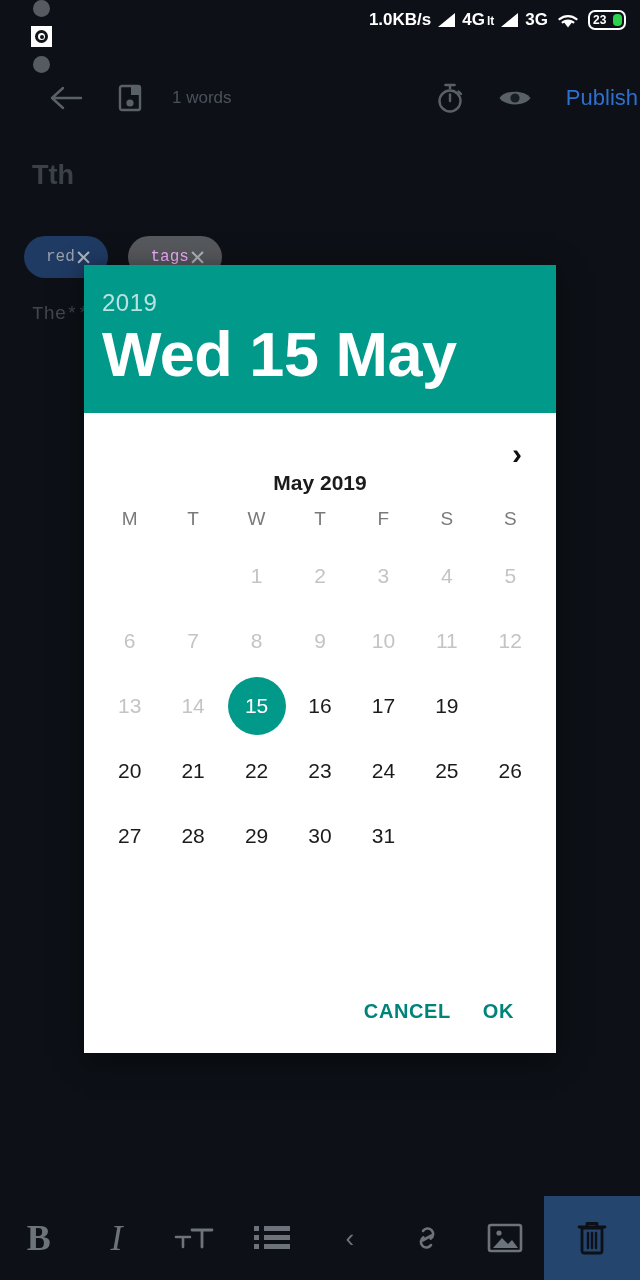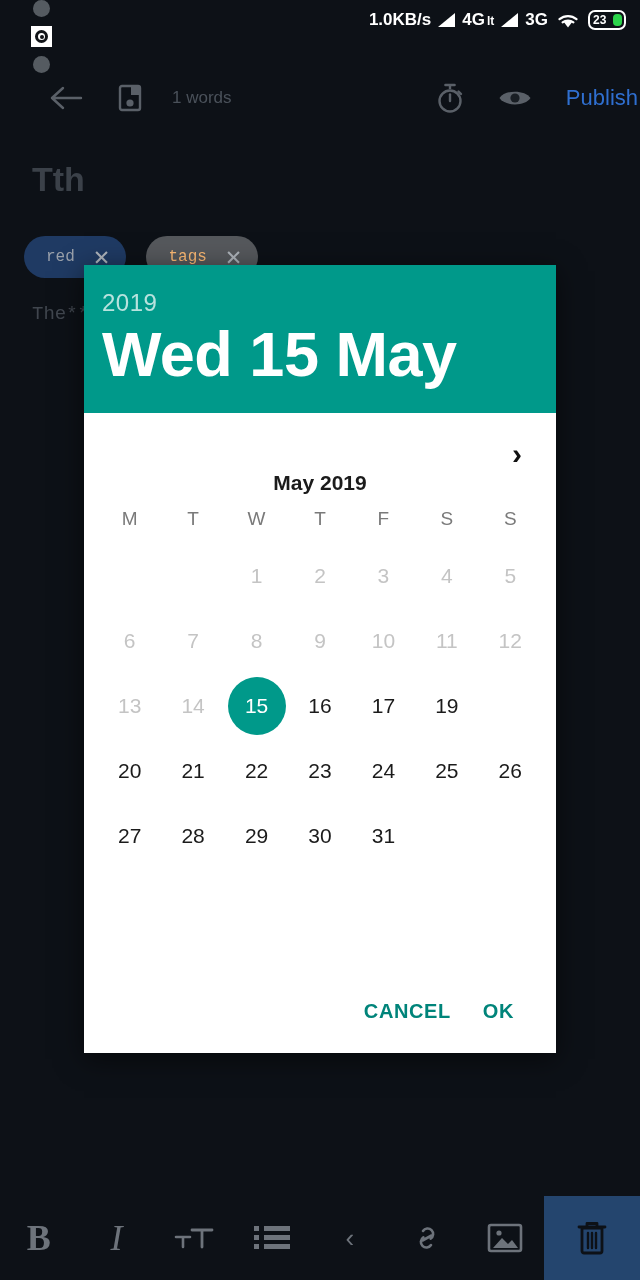--- a/index.html
+++ b/index.html
@@ -58,31 +58,31 @@
   }
   .tb-icon { opacity:.55; display:flex; align-items:center; }
   .tb-words { color:#4a515a; font-size:17px; margin-left:30px; }
   .tb-spacer { flex:1; }
   .tb-publish { color:#2f6fd0; font-size:22px; margin-left:34px; }
   .gap34 { margin-left:34px; }
 
   
   .doc-title {
     position:absolute; top:160px; left:32px;
-    font-size:34px; font-weight:bold; color:#3b4149;
+    font-size:27px; font-weight:bold; color:#3b4149;
   }
   .tagrow { position:absolute; top:236px; left:24px; display:flex; gap:20px; }
   .chip {
     height:42px; border-radius:21px; display:flex; align-items:center;
-    padding:0 16px 0 22px; gap:18px;
+    padding:0 16px 0 22px; 
   }
   .chip.blue { background:#1f3a63; }
   .chip.gray { background:#55585c; }
   .chip-label { font-size:16px; color:#99a0aa; font-family:"Liberation Mono", monospace; }
-  .chip.gray .chip-label { color:#fdba74; }
+  .chip.gray .chip-label { color:#f0abfc; }
   .chip-x { font-size:21px; color:#aeb4bb; line-height:1; }
   .doc-body {
     position:absolute; top:303px; left:32px;
     font-size:19px; color:#40464e; font-family:"Liberation Mono", monospace;
   }
 
   
   .bottombar {
     position:absolute; bottom:0; left:0; width:640px; height:84px;
     display:flex; align-items:stretch;

